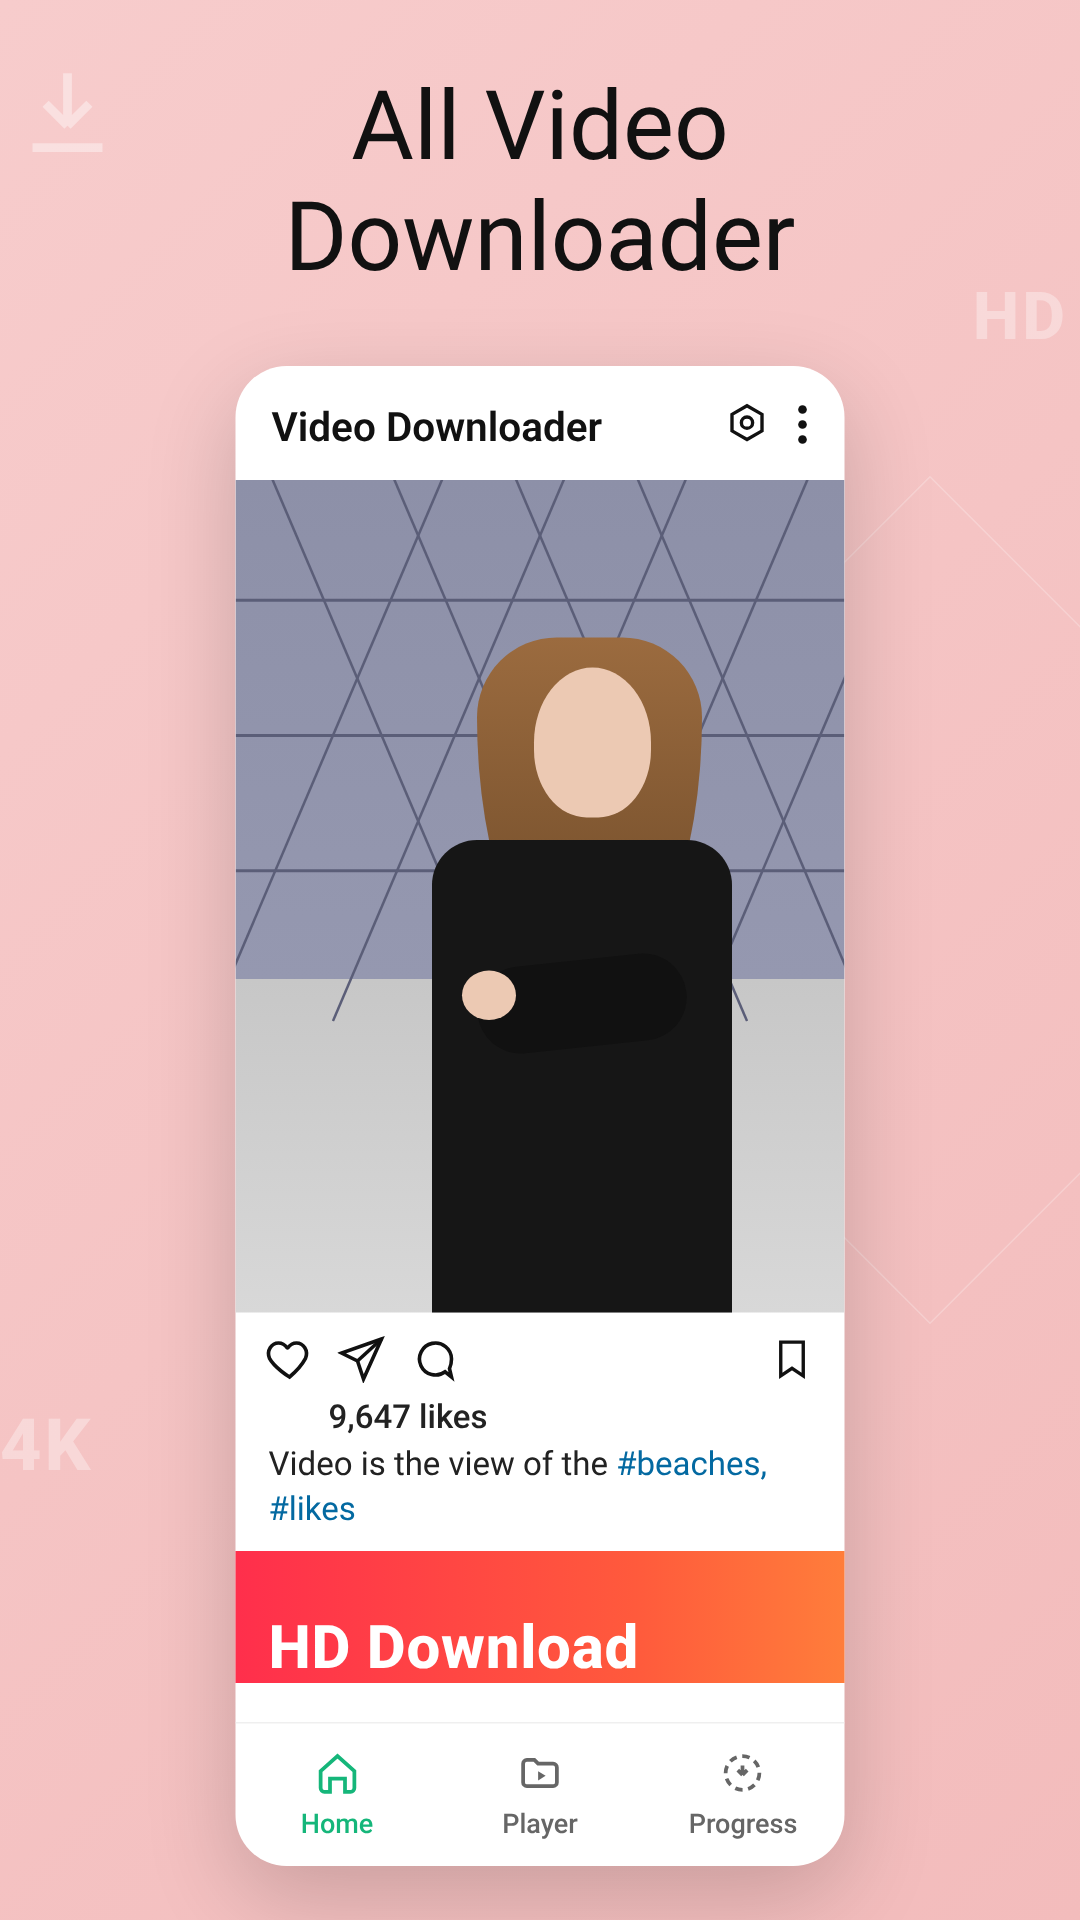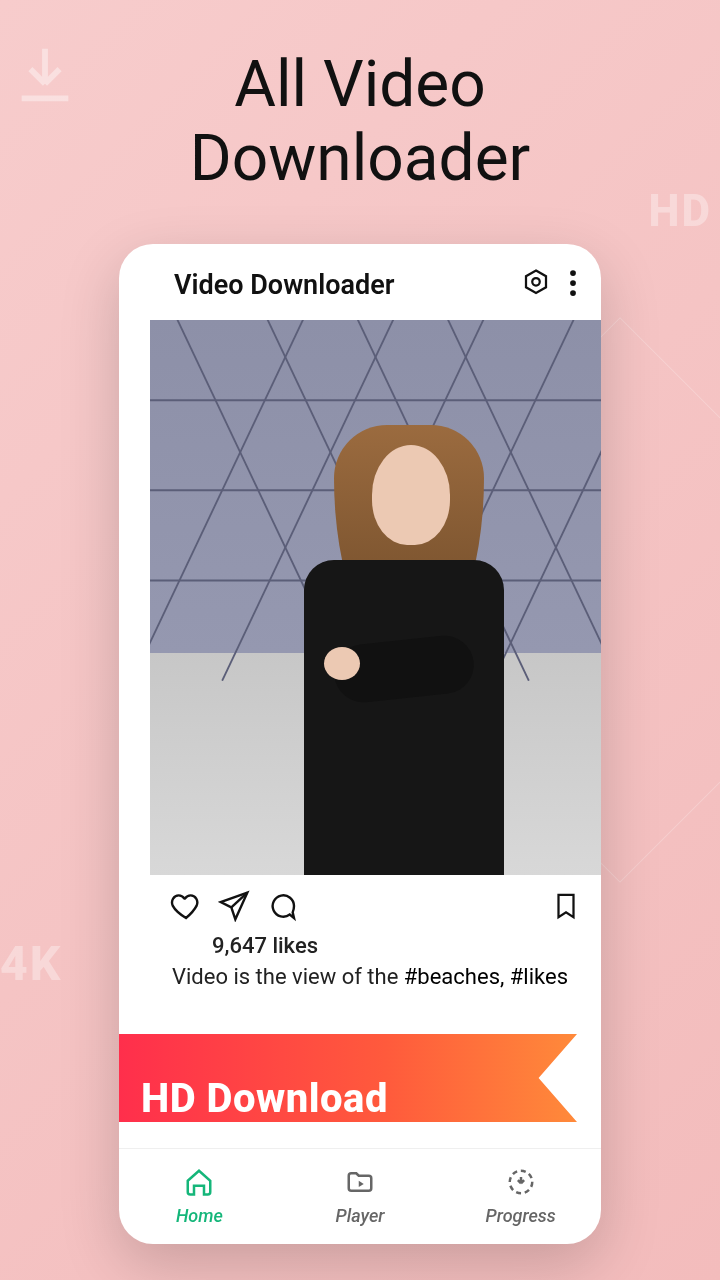--- a/index.html
+++ b/index.html
@@ -23,27 +23,26 @@
   color: #111;
   line-height: 1.15;
   padding-top: 48px;
 }
 
 .phone {
   position: absolute;
   top: 244px;
   left: 50%;
   transform: translateX(-50%);
-  width: 482px;
+  width: 406px;
   height: 1000px;
   background: #fff;
   border-radius: 34px;
   box-shadow: 0 20px 60px rgba(0,0,0,0.18);
   overflow: hidden;
-  padding-left: 31px;
 }
 
 .appbar {
   display: flex;
   align-items: center;
   justify-content: space-between;
   padding: 24px 24px 18px 24px;
 }
 .appbar-title { font-size: 27px; font-weight: 600; color: #111; }
 .appbar-actions { display: flex; align-items: center; gap: 18px; }
@@ -75,21 +74,21 @@
 
 .post-actions {
   display: flex;
   align-items: center;
   justify-content: space-between;
   padding: 14px 20px 6px 20px;
 }
 .post-actions-left { display:flex; gap: 16px; align-items:center; }
 .likes { padding: 0 22px; font-size: 22px; color:#222; font-weight:500;margin-left:40px; }
 .caption { padding: 4px 22px 0 22px; font-size: 22px; color:#222; line-height:1.35; }
-.hashtag { color:#000000; }
+.hashtag { color:#0369a1; }
 
 .hd-banner {
   position: absolute;
   left: -22px;
   top: 790px;
   height: 88px;
   display: flex;
   align-items: flex-end;
   padding: 0 44px 0 44px;
   background: linear-gradient(90deg, #ff2b4d 0%, #ff5a3c 60%, #ff8a3a 100%);
@@ -103,21 +102,20 @@
 }
 
 .bottom-nav {
   position: absolute;
   bottom: 0;
   left: 0;
   right: 0;
   height: 96px;
   border-top: 1px solid #efefef;
   display: flex;
-  font-style: italic;
 }
 .nav-item {
   flex: 1;
   display: flex;
   flex-direction: column;
   align-items: center;
   justify-content: center;
   gap: 4px;
   font-size: 18px;
   color: #666;

